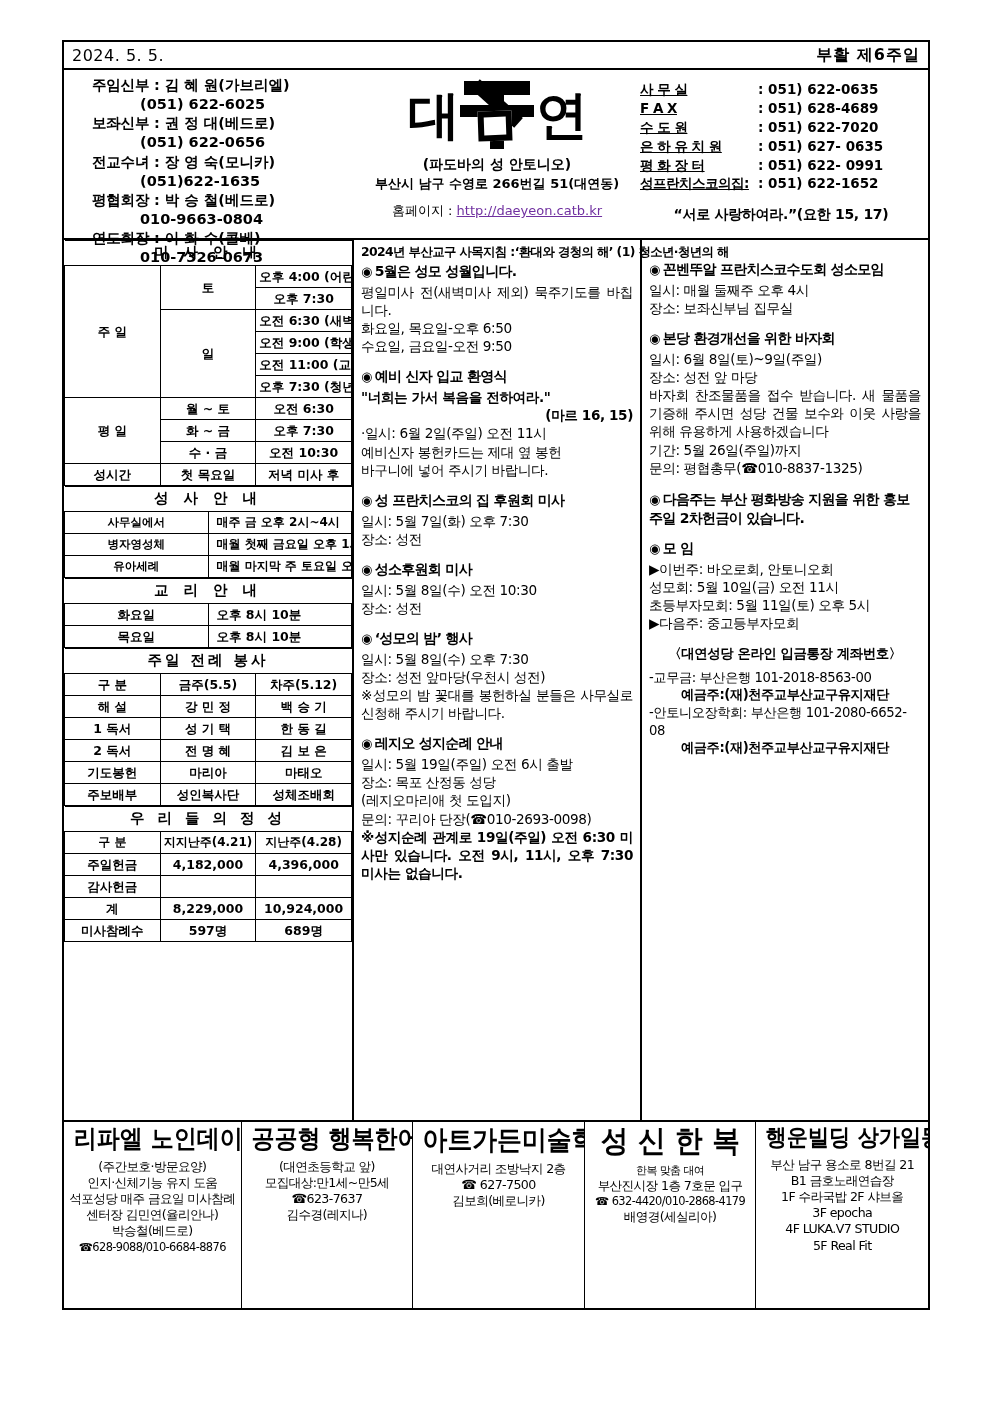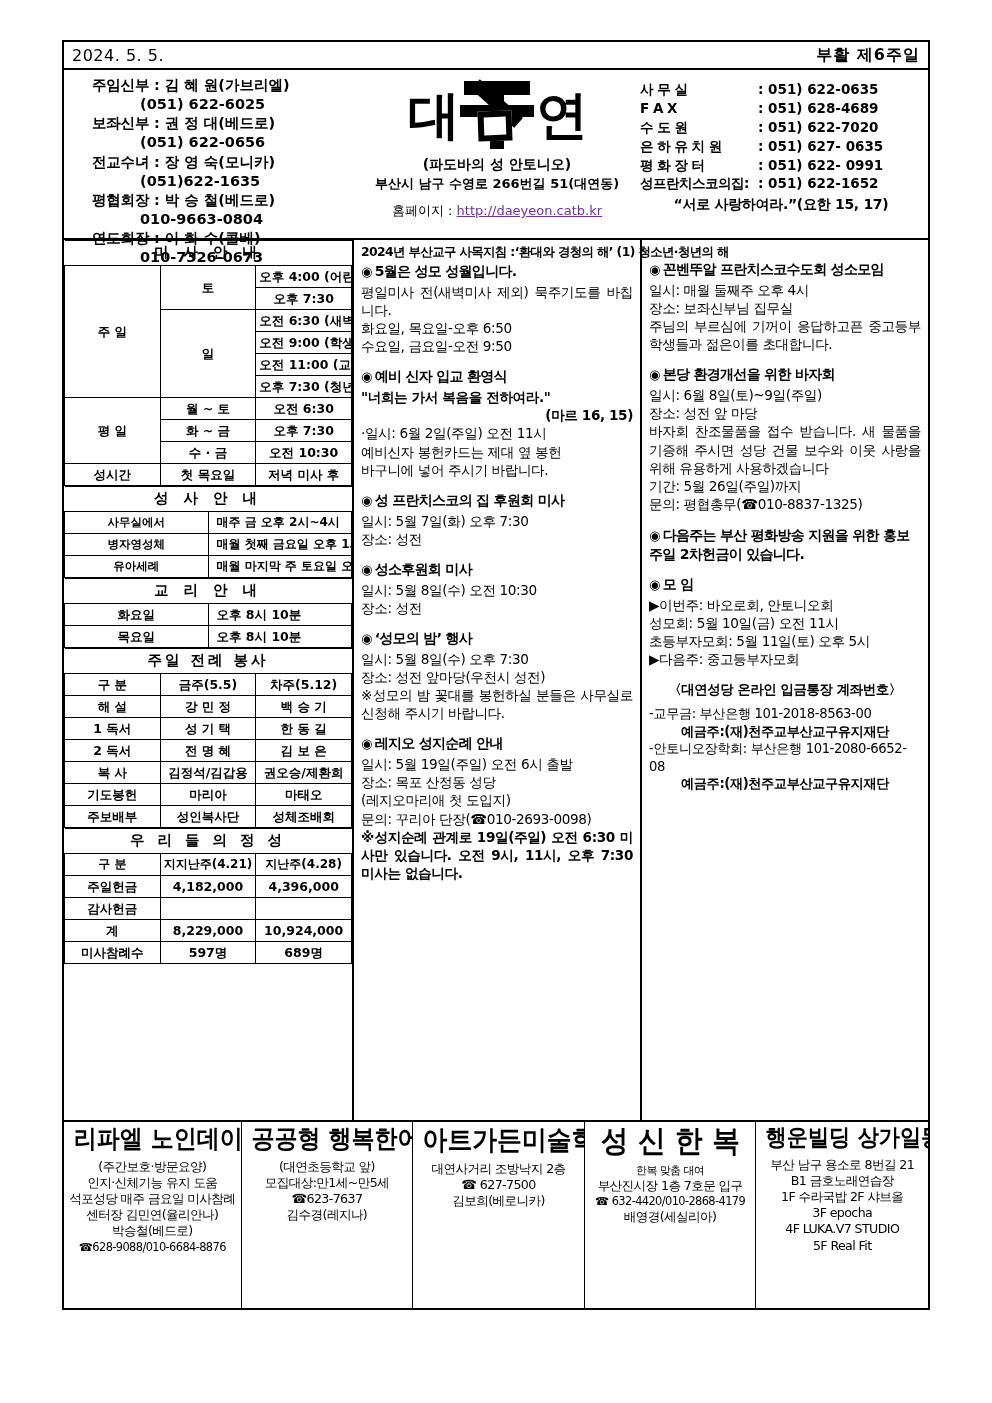--- a/index.html
+++ b/index.html
@@ -128,25 +128,25 @@
   .mh-right {
     width: 288px;
     padding-top: 6px;
     padding-right: 6px;
     font-size: 13.5px;
     font-weight: bold;
     line-height: 1.40;
     text-align: left;
   }
   .mh-right .tr { display: flex; white-space: nowrap; }
-  .mh-right .tr .k { width: 118px; display:flex; justify-content: space-between; }
+  .mh-right .tr .k { width: 118px; display:flex; justify-content: space-between; text-decoration: underline; }
   .mh-right .tr .k.tight { letter-spacing: -0.5px; width: 118px; display:block;}
   .mh-right .tr .v { }
   .mh-right .motto {
-    margin-top: 2px;
+    margin-top: 12px;
     font-size: 14px;
     text-align: center;
     letter-spacing: -0.3px;
   }
 
   
   .body3 {
     flex: 1;
     display: flex;
     min-height: 0;
@@ -433,25 +433,20 @@
               <td style="width:80px;font-size:12.5px">1 독서</td>
               <td style="width:auto;font-size:12.5px">성 기 택</td>
               <td style="width:auto;font-size:12.5px">한 동 길</td>
             </tr>
             <tr>
               <td style="width:80px;font-size:12.5px">2 독서</td>
               <td style="width:auto;font-size:12.5px">전 명 혜</td>
               <td style="width:auto;font-size:12.5px">김 보 은</td>
             </tr>
             <tr>
-              <td style="width:80px;font-size:12.5px">복   사</td>
-              <td style="width:auto;font-size:12.5px">김정석/김갑용</td>
-              <td style="width:auto;font-size:12.5px">권오승/제환희</td>
-            </tr>
-            <tr>
               <td style="width:80px;font-size:12.5px">기도봉헌</td>
               <td style="width:auto;font-size:12.5px">마리아</td>
               <td style="width:auto;font-size:12.5px">마태오</td>
             </tr>
             <tr>
               <td style="width:80px;font-size:12.5px">주보배부</td>
               <td style="width:auto;font-size:12.5px">성인복사단</td>
               <td style="width:auto;font-size:12.5px">성체조배회</td>
             </tr>
           </tbody>
@@ -534,21 +529,20 @@
         </div>
     </div>
 
     <div class="col-right">
       <div class="ann-head">&nbsp;</div>
       <div id="rightBlocks">
           <div class="blk">
             <div class="ttl"><span class="bull">◉</span><span>꼰벤뚜알 프란치스코수도회 성소모임</span></div>
             <p class="">일시: 매월 둘째주 오후 4시</p>
             <p class="">장소: 보좌신부님 집무실</p>
-            <p class="just">주님의 부르심에 기꺼이 응답하고픈 중고등부 학생들과 젊은이를 초대합니다.</p>
           </div>
           <div class="blk">
             <div class="ttl"><span class="bull">◉</span><span>본당 환경개선을 위한 바자회</span></div>
             <p class="">일시: 6월 8일(토)~9일(주일)</p>
             <p class="">장소: 성전 앞 마당</p>
             <p class="just">바자회 찬조물품을 접수 받습니다. 새 물품을 기증해 주시면 성당 건물 보수와 이웃 사랑을 위해 유용하게 사용하겠습니다</p>
             <p class="">기간: 5월 26일(주일)까지</p>
             <p class="">문의: 평협총무(☎010-8837-1325)</p>
           </div>
           <div class="blk">

